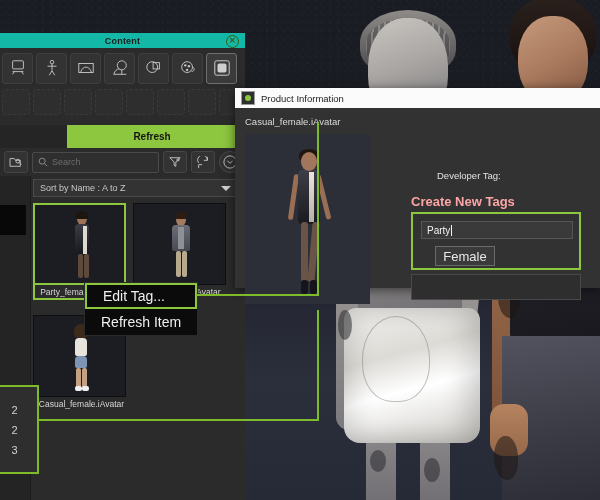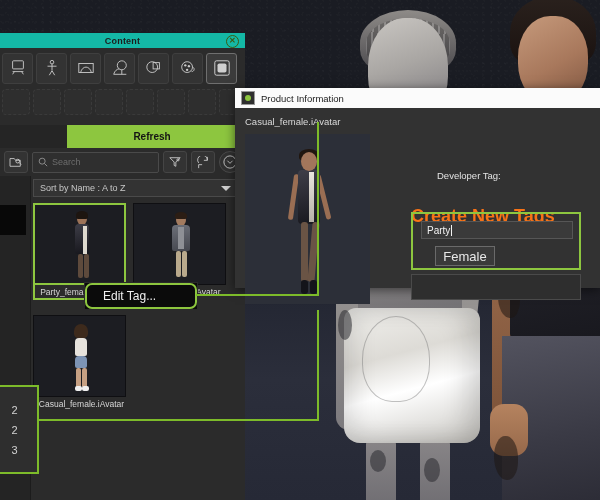--- a/index.html
+++ b/index.html
@@ -154,21 +154,21 @@
   .f-head{position:absolute;border-radius:50%;}
   .f-body{position:absolute;border-radius:4px 4px 2px 2px;}
   .f-leg{position:absolute;border-radius:2px;}
 
   
   .glasses{position:absolute;left:14px;top:32px;width:66px;height:24px;}
   .lens{position:absolute;top:0;width:26px;height:22px;border:2px solid #d8d8d8;border-radius:50%;}
 
   
   .ctx{position:absolute;left:84px;top:282px;width:112px;background:#0b0b0b;border:1px solid #2a2a2a;z-index:40;}
-  .ctx-item{height:26px;display:flex;align-items:center;padding-left:16px;color:#f0f0f0;font-size:12px;box-sizing:border-box;border-radius:7px;}
+  .ctx-item{height:26px;display:flex;align-items:center;padding-left:16px;color:#f0f0f0;font-size:14px;box-sizing:border-box;}
   .ctx-item.hl{border:2px solid #8dc63f;}
 
   
   .dlg{position:absolute;left:235px;top:88px;width:365px;height:200px;background:#323232;z-index:30;box-shadow:0 2px 10px rgba(0,0,0,.55);}
   .dlg-title{
     height:20px;background:#fbfbfb;display:flex;align-items:center;gap:6px;padding-left:6px;
     color:#1a1a1a;font-size:9.5px;
   }
   .dlg-ic{width:12px;height:12px;background:#2f2f2f;border:1px solid #9a9a9a;display:flex;align-items:center;justify-content:center;}
   .dlg-ic i{width:6px;height:6px;background:#8dc63f;border-radius:50%;display:block;}
@@ -184,21 +184,21 @@
   .pv-stripe{position:absolute;left:20px;top:20px;width:5px;height:50px;background:linear-gradient(180deg,#e9e6df,#b6b2a8);}
   .pv-arm{position:absolute;width:5px;height:46px;border-radius:3px;background:#9a6e53;}
   .pv-leg{position:absolute;width:7px;height:60px;border-radius:3px;background:#6a5445;}
 
   .tabs{position:absolute;left:175px;top:32px;width:180px;height:20px;display:flex;}
   .tab{flex:1;display:flex;align-items:center;justify-content:center;font-size:10px;}
   .tab.inactive{background:#414141;color:#e2e2e2;border:1px solid #4e4e4e;box-sizing:border-box;}
   .tab.active{background:#8dc63f;color:#161616;font-weight:bold;}
 
   .devtag{position:absolute;left:178px;top:62px;color:#e3e3e3;font-size:9.5px;padding-left:24px;}
-  .newtags-title{position:absolute;left:176px;top:98px;color:#f97316;font-size:18px;font-weight:bold;}
+  .newtags-title{position:absolute;left:176px;top:86px;color:#fca5a5;font-size:13px;font-weight:bold;}
   .tag-area{
     position:absolute;left:176px;top:104px;width:170px;height:58px;border:2px solid #8dc63f;box-sizing:border-box;
   }
   .tag-input{
     position:absolute;left:8px;top:7px;width:152px;height:18px;background:#3a3a3a;border:1px solid #565656;
     box-sizing:border-box;display:flex;align-items:center;padding-left:5px;color:#f2f2f2;font-size:10px;
   }
   .caret{display:inline-block;width:1px;height:11px;background:#f2f2f2;margin-left:1px;}
   .tag-chip{
     position:absolute;left:22px;top:32px;width:58px;height:18px;border:1px solid #6a6a6a;background:#3a3a3a;
@@ -418,20 +418,21 @@
           </div>
         </div>
         <div class="cell-label">Casual_female.iAvatar</div>
       </div>
 
     </div>
   </div>
 
   <div class="ctx">
     <div class="ctx-item hl">Edit Tag...</div>
+    <div class="ctx-item">Refresh Item</div>
   </div>
 
   <div class="dlg">
     <div class="dlg-title">
       <span class="dlg-ic">
           <i></i>
         </span>
       <span>Product Information</span>
     </div>
     <div class="dlg-body">

